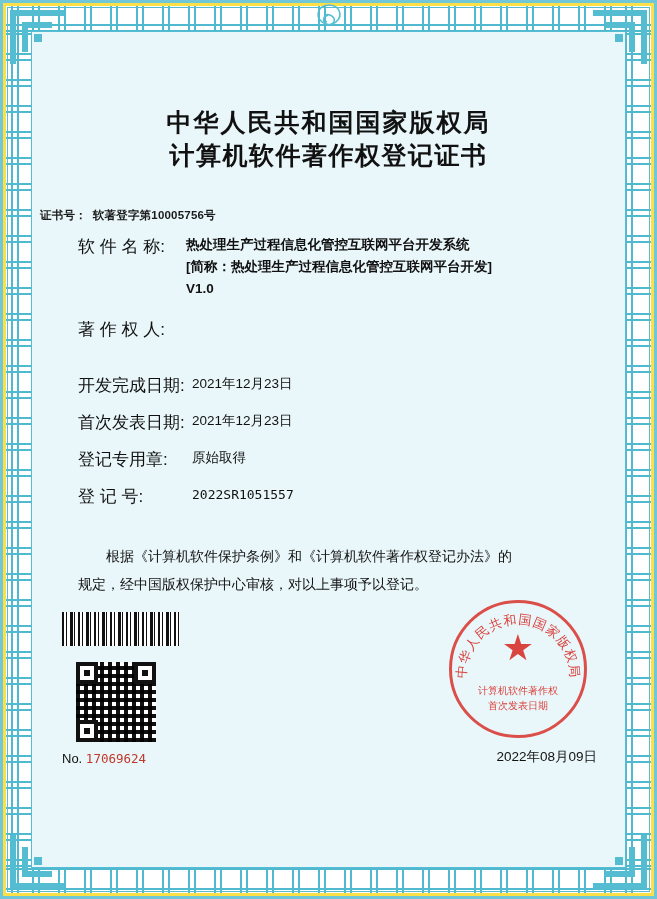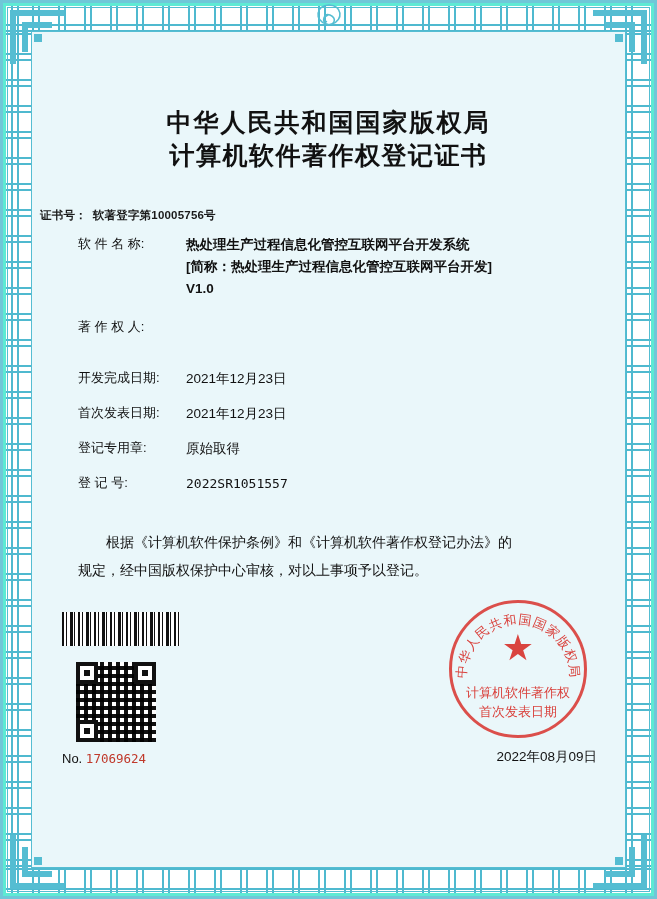--- a/index.html
+++ b/index.html
@@ -7,21 +7,21 @@
     padding: 0;
     background: #ffffff;
   }
   body {
     font-family: "Liberation Sans", "DejaVu Sans", sans-serif;
   }
   .certificate {
     position: relative;
     width: 657px;
     height: 899px;
-    background: #5eead4;
+    background: #fde047;
     overflow: hidden;
     box-sizing: border-box;
   }
 
   
   .border-outer {
     position: absolute;
     inset: 0;
     border: 3px solid #6fc7d8;
     box-sizing: border-box;
@@ -142,21 +142,21 @@
   .field-row {
     display: flex;
     align-items: flex-start;
     margin-bottom: 3px;
     font-size: 13.5px;
     color: #111;
   }
   .field-label {
     width: 108px;
     flex: 0 0 108px;
-    font-size: 13px;
+    font-size: 17px;
     letter-spacing: 0px;
     color: #111;
     white-space: nowrap;
   }
   .field-value {
     font-size: 13.5px;
     font-weight: bold;
     color: #111;
     line-height: 1.55;
   }
@@ -168,21 +168,21 @@
   }
   .sw-name-extra {
     font-size: 13.5px;
     font-weight: bold;
     color: #111;
     line-height: 1.6;
   }
   .gap-lg { height: 30px; }
   .gap-md { height: 16px; }
 
-  .field-row.sparse { margin-bottom: 14px; }
+  .field-row.sparse { margin-bottom: 14px; gap: 6px; }
 
   .paragraph {
     margin-top: 34px;
     padding-left: 38px;
     padding-right: 34px;
     font-size: 14px;
     line-height: 2.0;
     color: #111;
     text-align: justify;
   }
@@ -268,21 +268,21 @@
     font-family: "DejaVu Sans", "Liberation Sans", sans-serif;
     letter-spacing: 1px;
     opacity: 0.92;
   }
   .seal-lines {
     position: absolute;
     width: 100%;
     top: 84px;
     text-align: center;
     color: #d8312b;
-    font-size: 13px;
+    font-size: 10px;
     line-height: 1.45;
     opacity: 0.92;
   }
 
   
   .footer {
     position: absolute;
     left: 62px;
     right: 60px;
     top: 748px;

